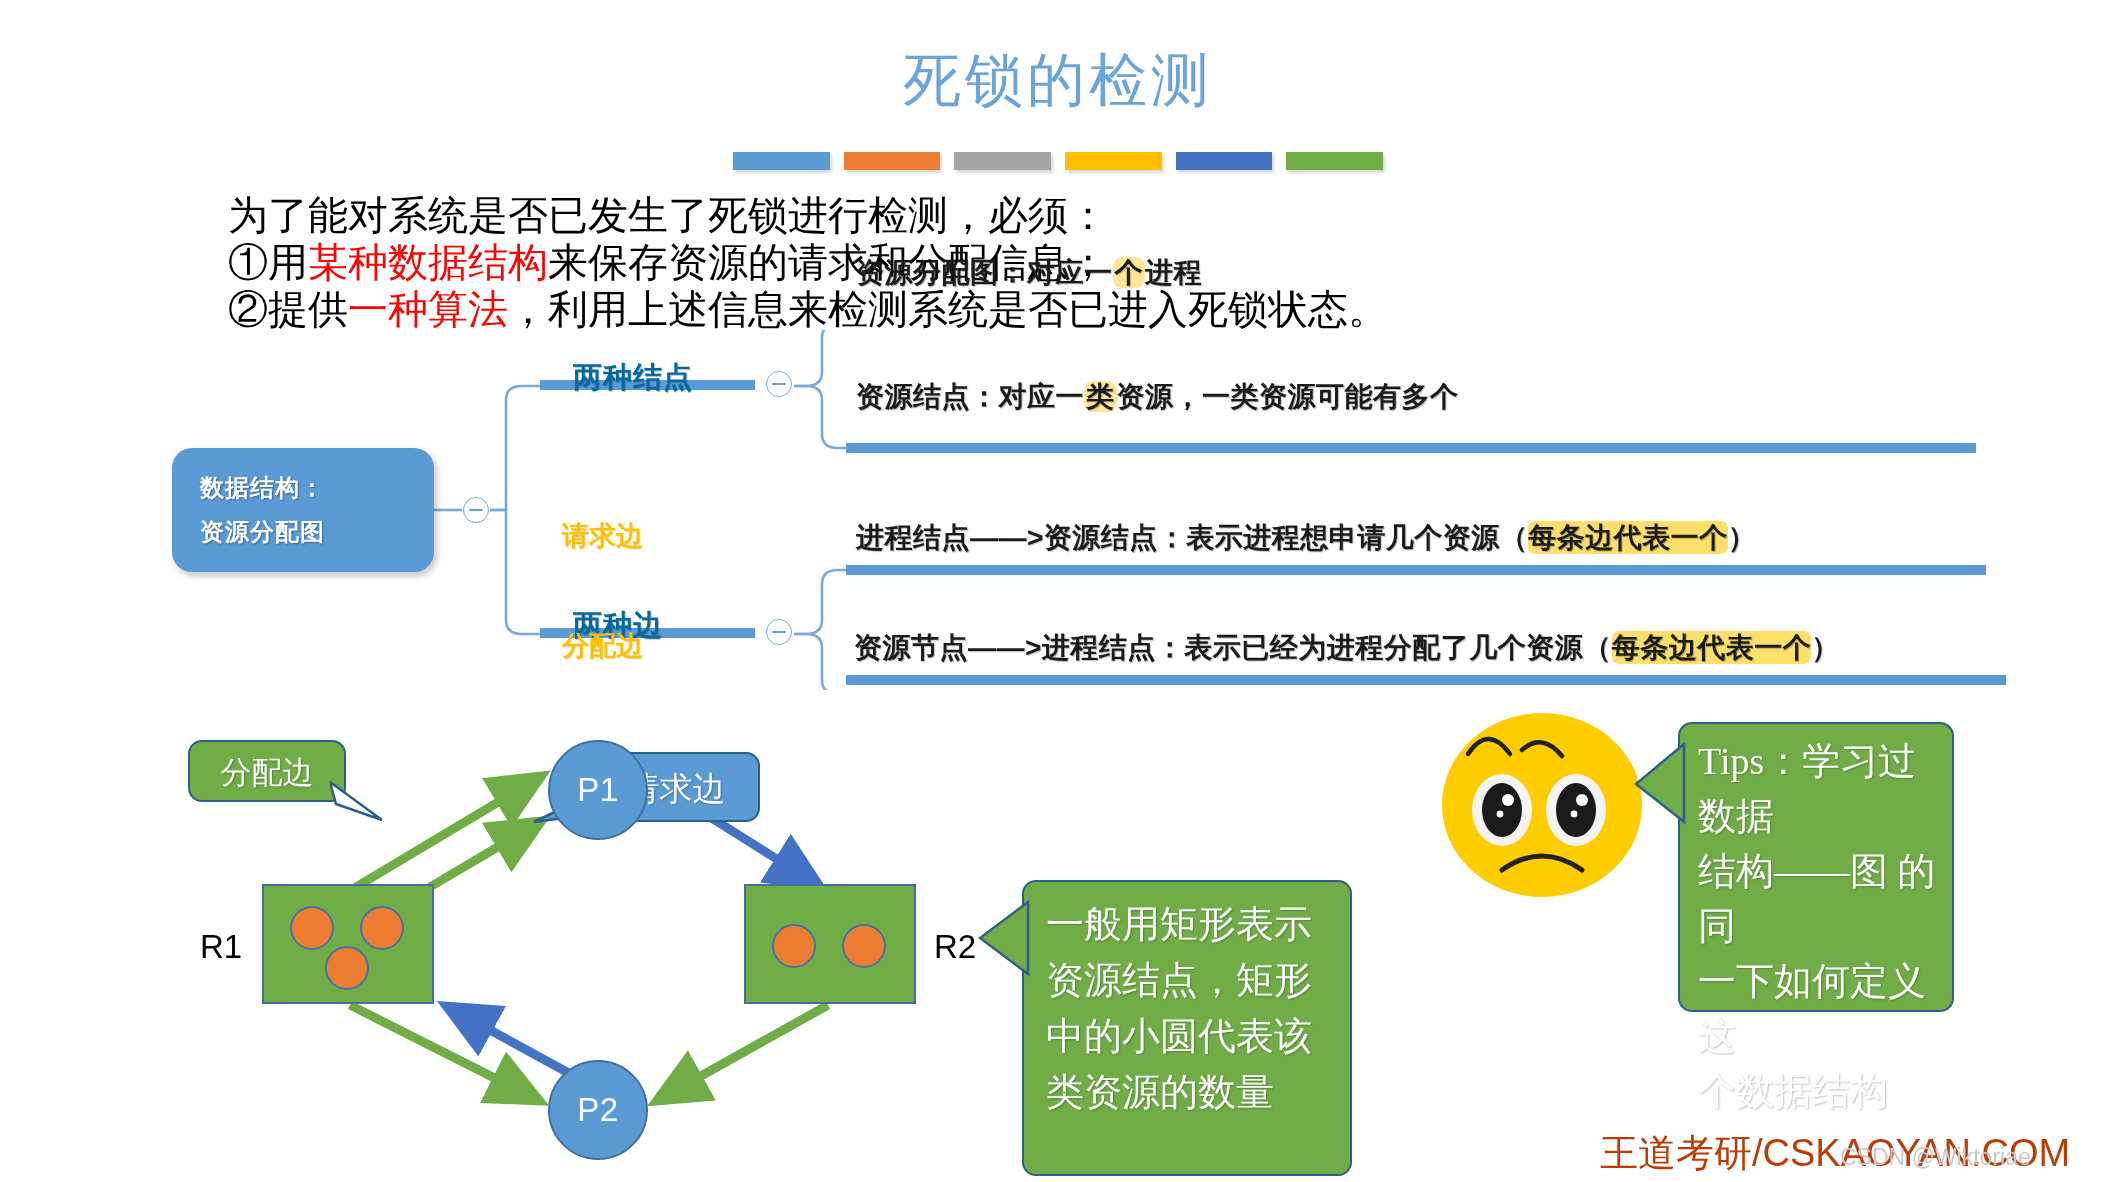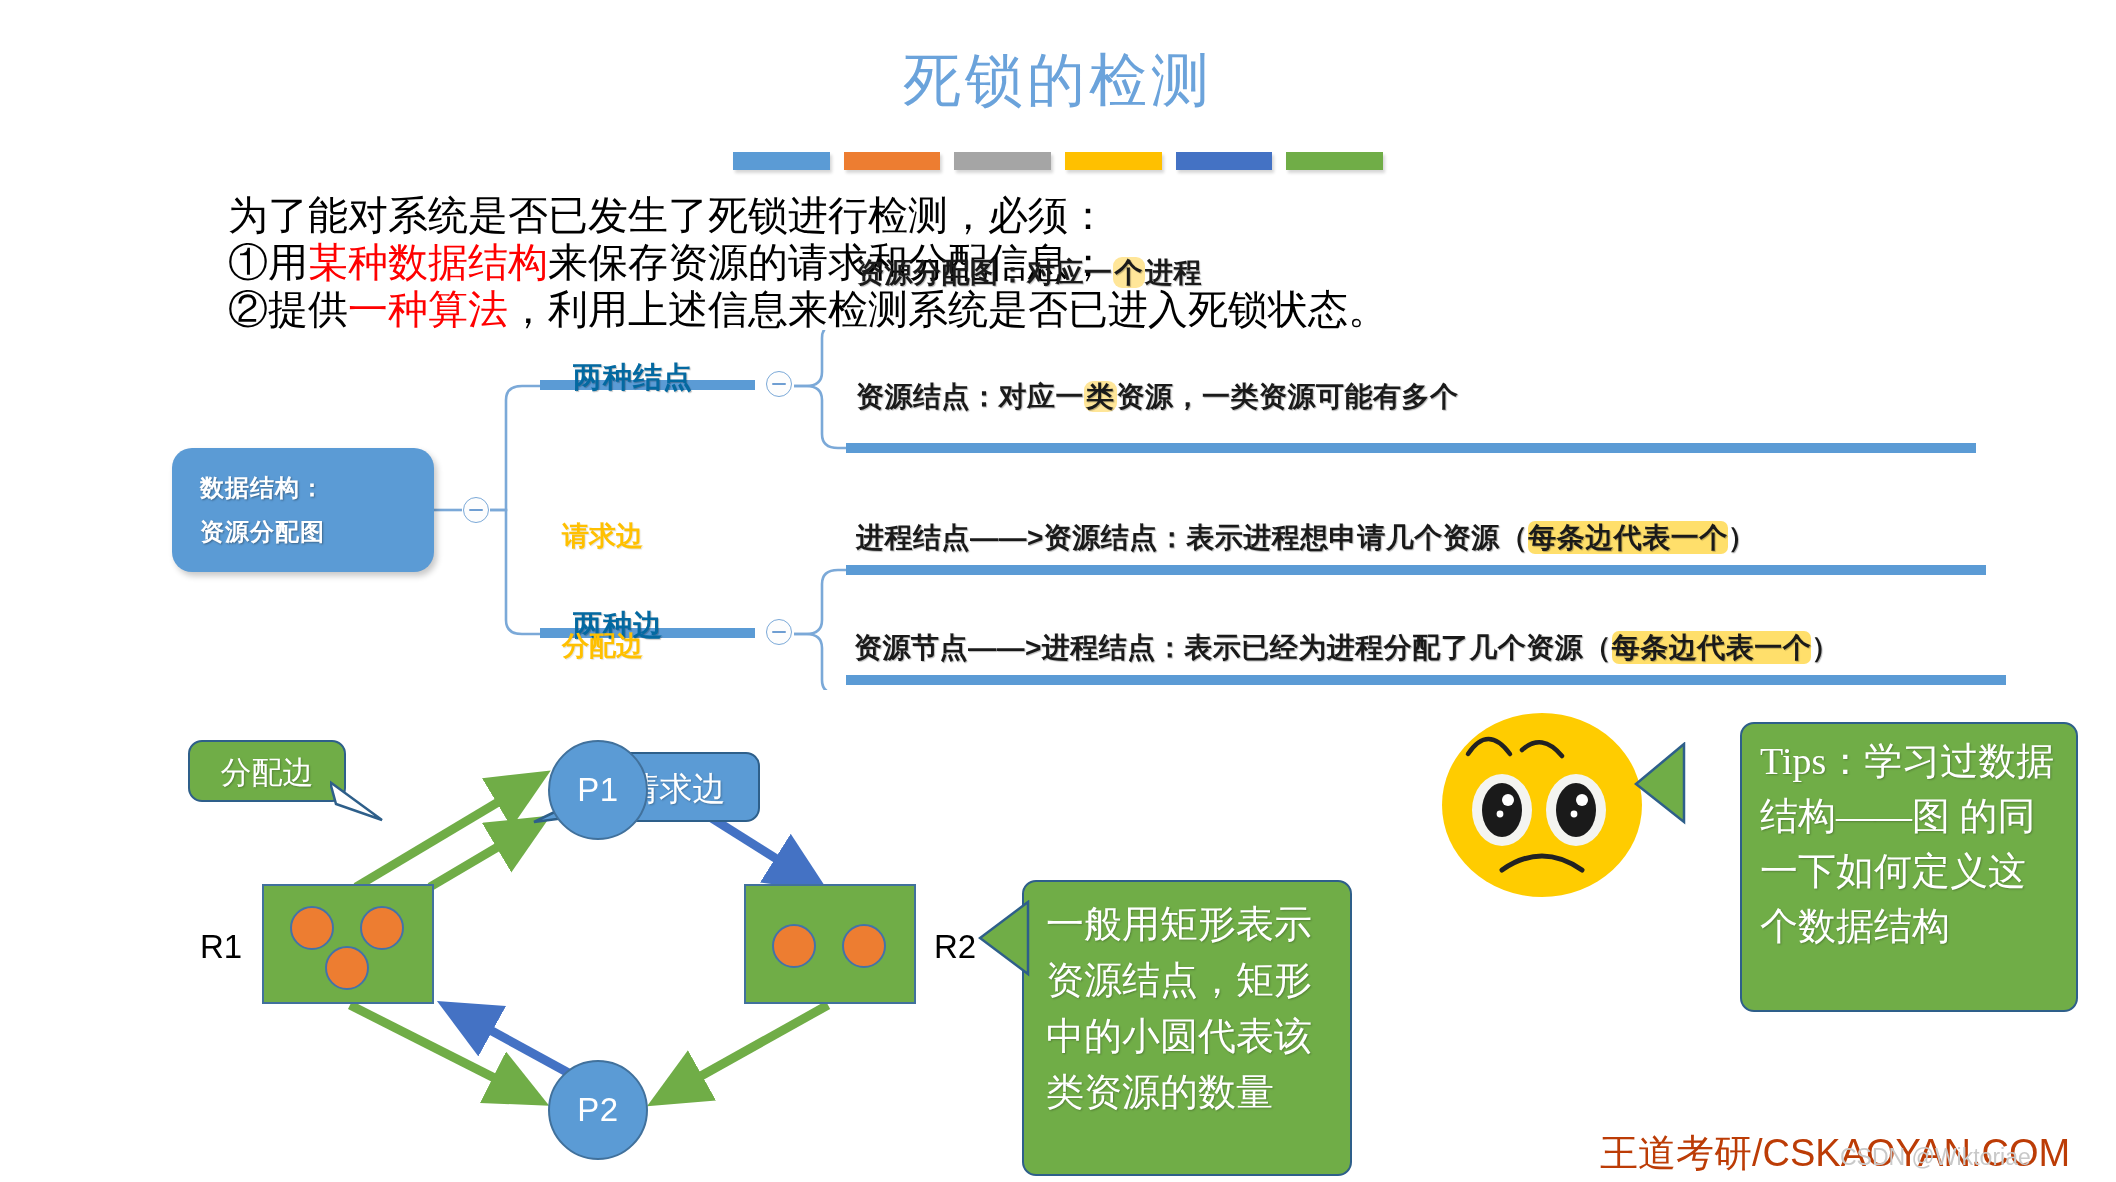--- a/index.html
+++ b/index.html
@@ -261,21 +261,21 @@
   <ellipse cx="146" cy="100" rx="30" ry="36" fill="#f4f4f0"></ellipse>
   <ellipse cx="72" cy="100" rx="20" ry="27" fill="#1a1a1a"></ellipse>
   <ellipse cx="146" cy="100" rx="20" ry="27" fill="#1a1a1a"></ellipse>
   <circle cx="78" cy="90" r="6" fill="#fff"></circle>
   <circle cx="152" cy="90" r="6" fill="#fff"></circle>
   <circle cx="70" cy="104" r="3.4" fill="#fff"></circle>
   <circle cx="144" cy="104" r="3.4" fill="#fff"></circle>
   <path d="M72,160 Q112,132 152,160" stroke="#222" stroke-width="5" fill="none" stroke-linecap="round"></path>
 </svg>
 
-<div class="callout-green" style="left:1740px;top:722px;width:338px;height:290px;">
+<div class="callout-green" style="left:1678px;top:722px;width:276px;height:290px;">
   <div class="callout-txt" style="font-size:38px;line-height:55px;padding:10px 0 0 18px;">
     <div>Tips：学习过数据</div>
     <div>结构——图 的同</div>
     <div>一下如何定义这</div>
     <div>个数据结构</div>
   </div>
 </div>
 <svg class="abs" style="left:1634px;top:742px;" width="52" height="86">
   <path d="M50,2 L2,42 L50,80 Z" fill="#70ad47" stroke="#2e5f8a" stroke-width="2.5"></path>
 </svg>

